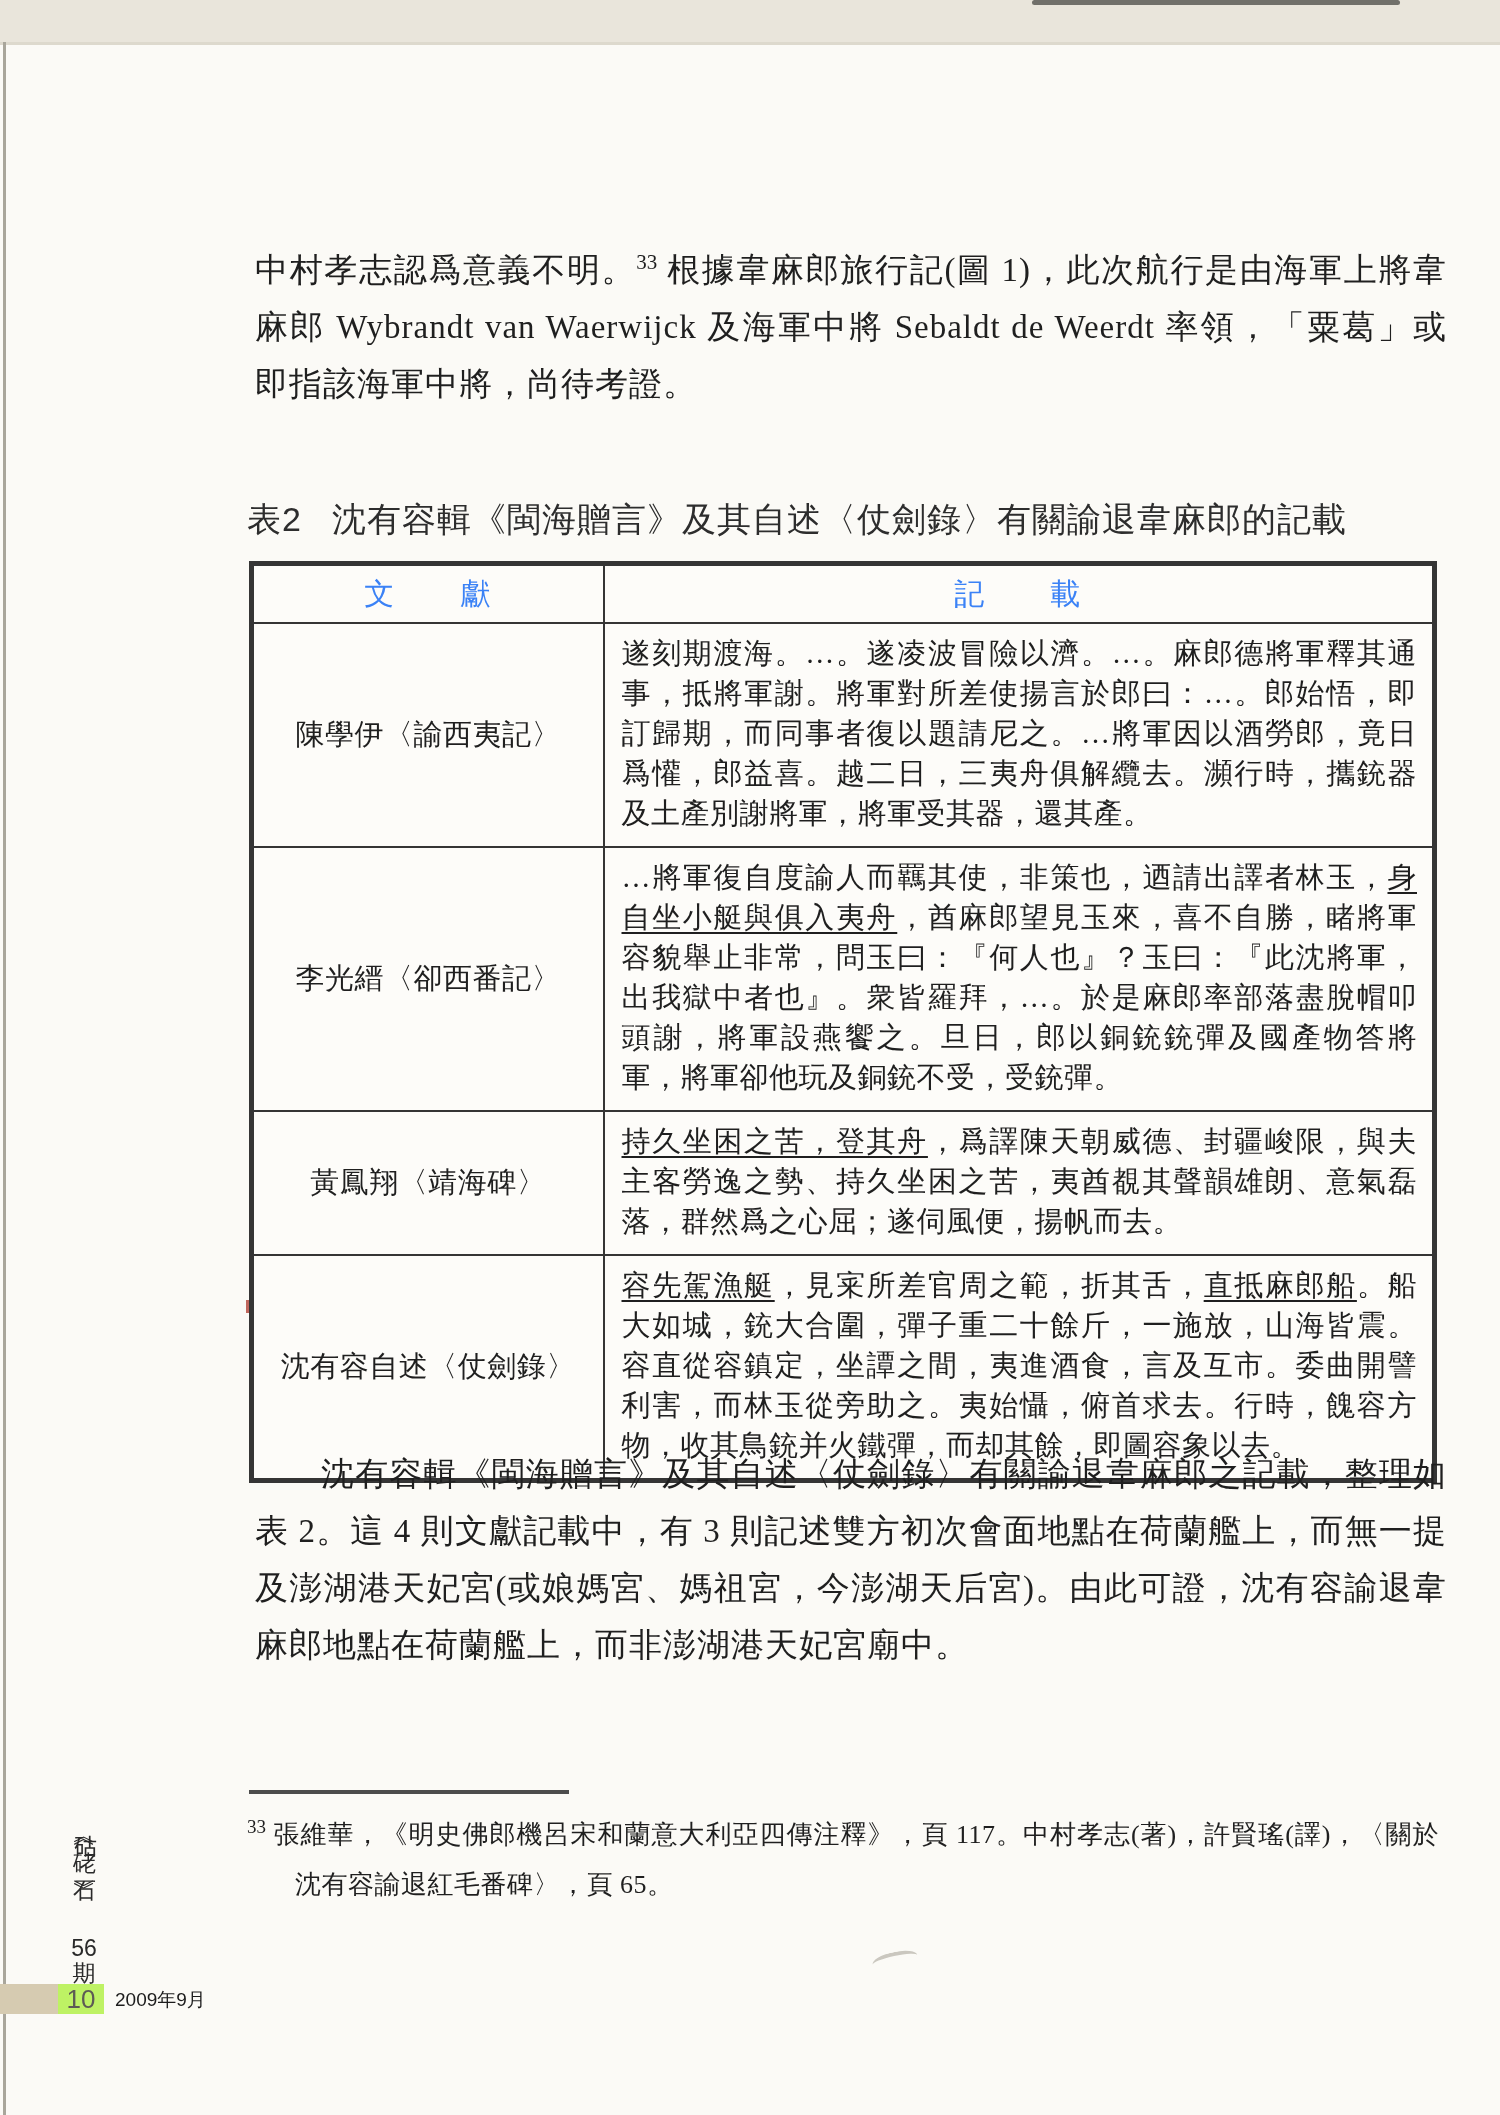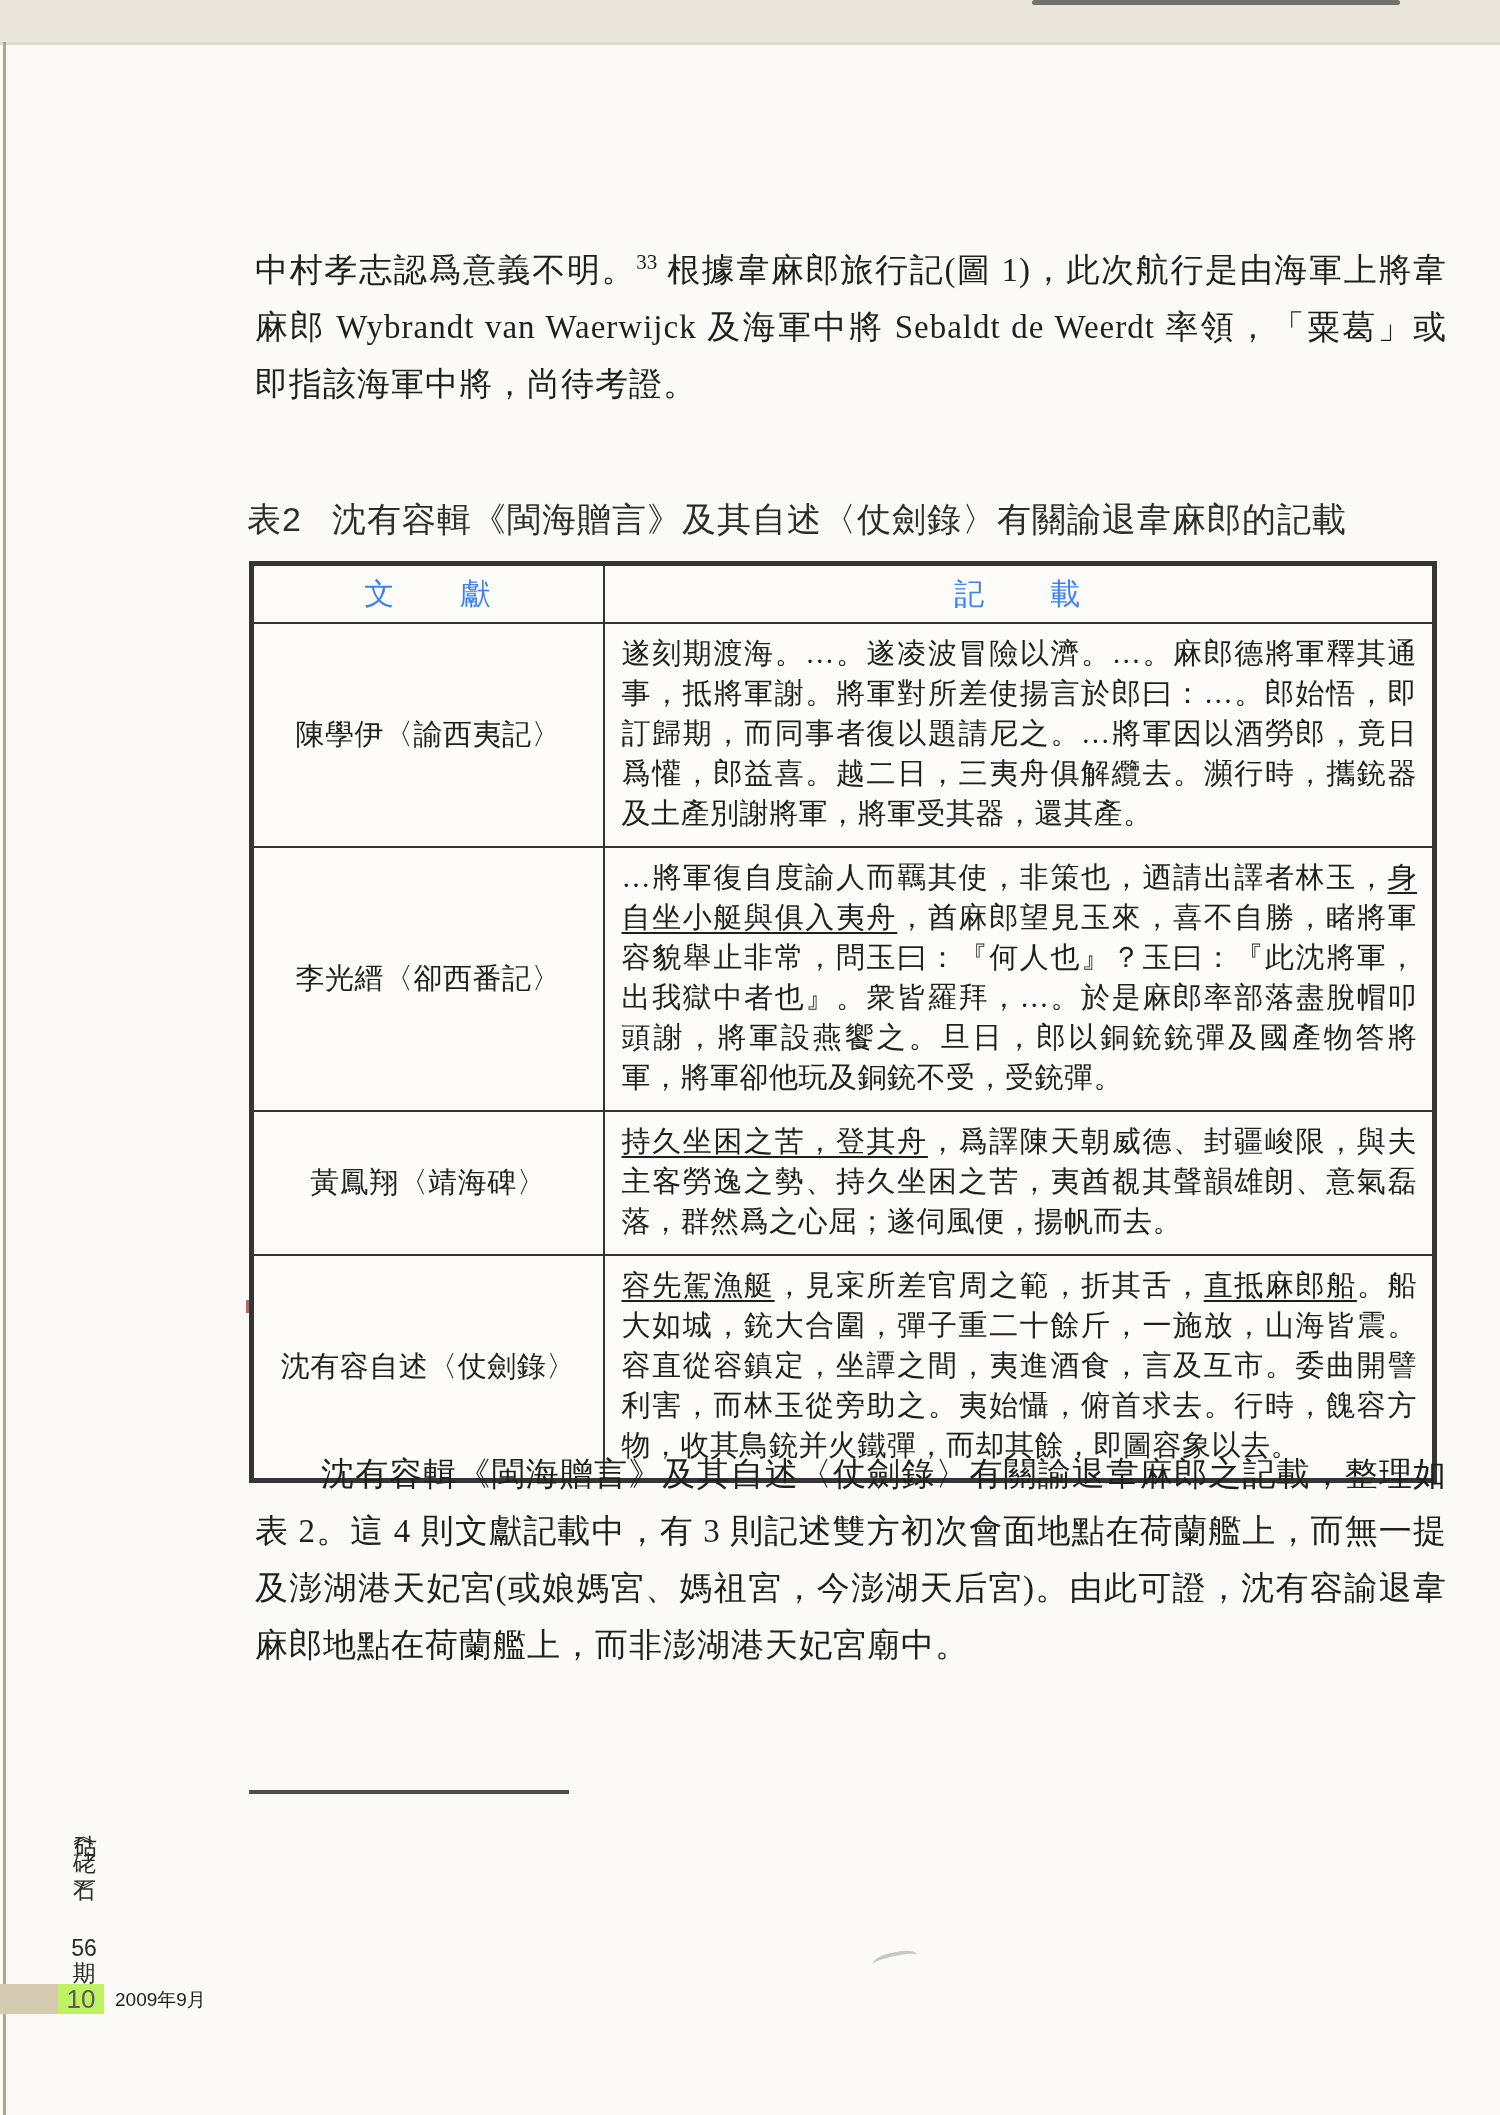--- a/index.html
+++ b/index.html
@@ -99,20 +99,21 @@
         <td class="label-cell">沈有容自述〈仗劍錄〉</td>
         <td class="record-cell"><span class="u">容先駕漁艇</span><span>，見宷所差官周之範，折其舌，</span><span class="u">直抵麻郎船</span><span>。船大如城，銃大合圍，彈子重二十餘斤，一施放，山海皆震。容直從容鎮定，坐譚之間，夷進酒食，言及互市。委曲開譬利害，而林玉從旁助之。夷始懾，俯首求去。行時，餽容方物，收其鳥銃并火鐵彈，而却其餘，即圖容象以去。</span></td>
       </tr>
     </tbody>
 </table>
 
 <p class="para" id="para2">沈有容輯《閩海贈言》及其自述〈仗劍錄〉有關諭退韋麻郎之記載，整理如表 2。這 4 則文獻記載中，有 3 則記述雙方初次會面地點在荷蘭艦上，而無一提及澎湖港天妃宮(或娘媽宮、媽祖宮，今澎湖天后宮)。由此可證，沈有容諭退韋麻郎地點在荷蘭艦上，而非澎湖港天妃宮廟中。</p>
 
 <div class="fn-block">
   <div class="fn-rule"></div>
+  <p class="fn-text"><sup class="fn-ref">33</sup><span> 張維華，《明史佛郎機呂宋和蘭意大利亞四傳注釋》，頁 117。中村孝志(著)，許賢瑤(譯)，〈關於沈有容諭退紅毛番碑〉，頁 65。</span></p>
 </div>
 
 <div class="journal-vertical">《硓𥑮石》</div>
 <div class="issue-block sans">
   <div>56</div>
   <div>期</div>
 </div>
 <div class="footer-band"></div>
 <div class="page-num-box sans">10</div>
 <div class="footer-date sans">2009年9月</div>

